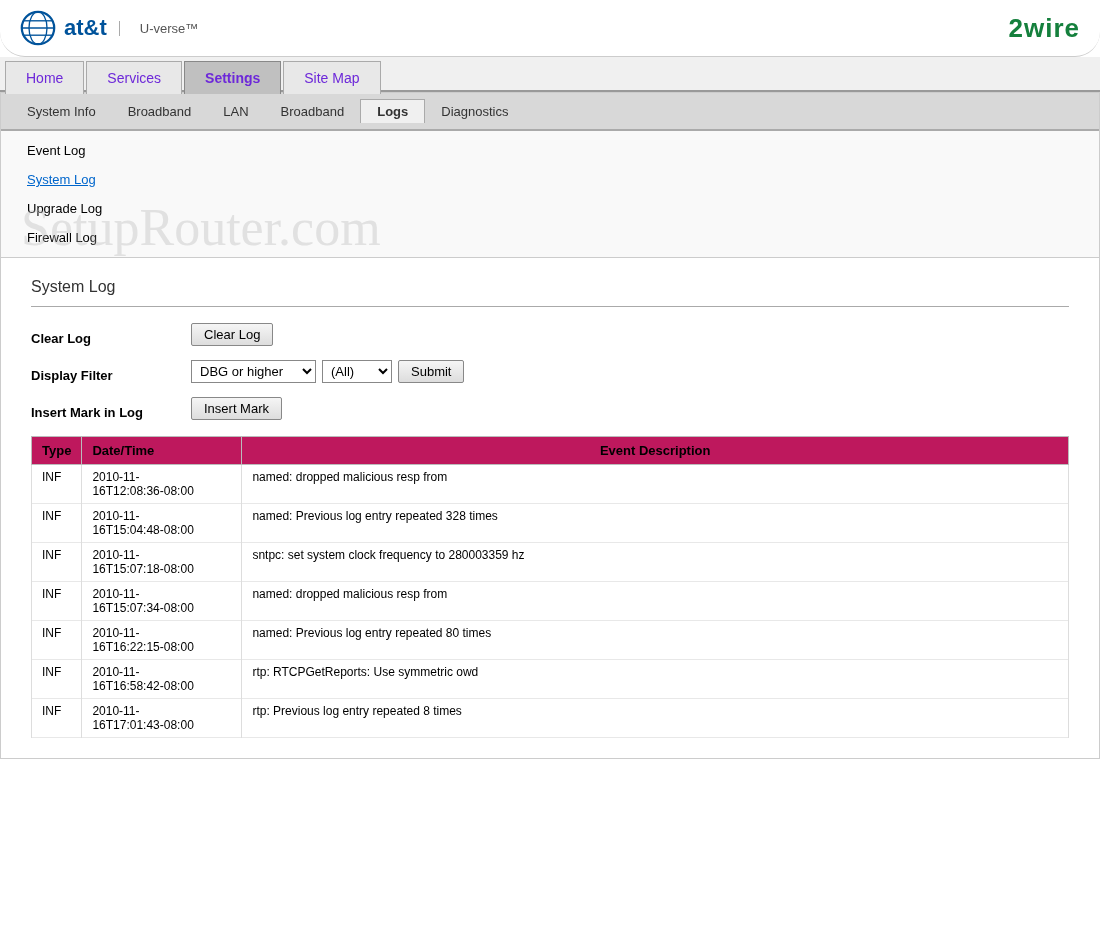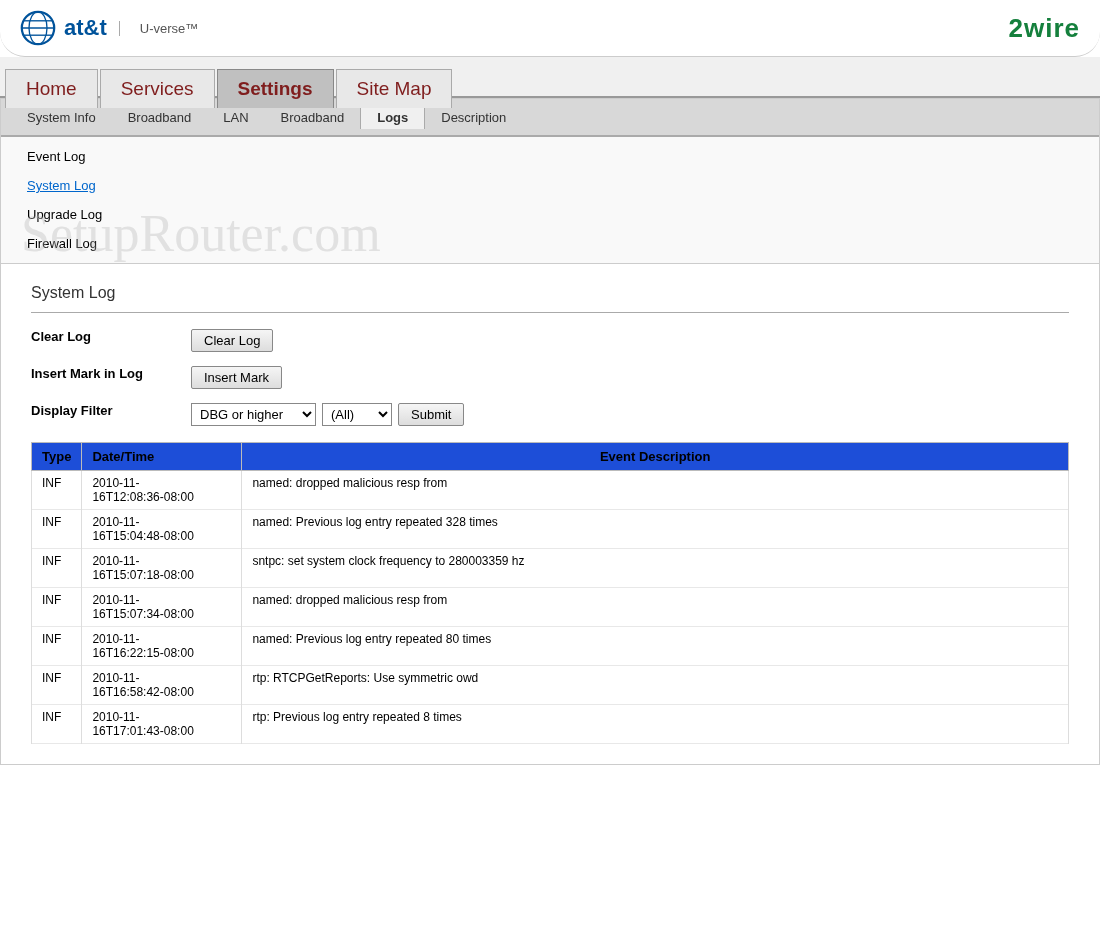--- a/index.html
+++ b/index.html
@@ -39,24 +39,24 @@
       padding: 0 5px;
       background: #f0f0f0;
     }
     .top-nav-tab {
       padding: 8px 20px;
       cursor: pointer;
       border: 1px solid #aaa;
       border-bottom: none;
       margin-right: 2px;
       background: #e8e8e8;
-      font-size: 19px;
-      color: #7f1d1d;
+      font-size: 14px;
+      color: #6d28d9;
       position: relative;
-      top: 12px;
+      top: 4px;
     }
     .top-nav-tab.active {
       background: #c0c0c0;
       font-weight: bold;
       border-color: #888;
       z-index: 1;
     }
 
     
     .second-nav {
@@ -122,21 +122,21 @@
     }
     .divider {
       border: none;
       border-top: 1px solid #aaa;
       margin-bottom: 16px;
     }
 
     
     .form-row {
       display: flex;
-      align-items: flex-start;
+      align-items: flex-end;
       margin-bottom: 14px;
     }
     .form-label {
       font-weight: bold;
       width: 160px;
       font-size: 13px;
     }
     .form-controls {
       display: flex;
       align-items: center;
@@ -177,21 +177,21 @@
 
     
     .log-table {
       width: 100%;
       border-collapse: collapse;
       margin-top: 16px;
       position: relative;
       z-index: 1;
     }
     .log-table thead tr {
-      background: #1d4ed8;
+      background: #be185d;
     }
     .log-table thead th {
       padding: 6px 10px;
       text-align: left;
       font-weight: bold;
       font-size: 13px;
       border: 1px solid #bbb;
     }
     .log-table thead th.center {
       text-align: center;
@@ -249,47 +249,40 @@
 </div>
 
 <div class="content-area">
 
   <div class="second-nav">
     <div class="second-nav-item">System Info</div>
     <div class="second-nav-item">Broadband</div>
     <div class="second-nav-item">LAN</div>
     <div class="second-nav-item">Broadband</div>
     <div class="second-nav-item active">Logs</div>
-    <div class="second-nav-item">Description</div>
+    <div class="second-nav-item">Diagnostics</div>
   </div>
 
   <div class="log-tabs">
     <span class="log-tab">Event Log</span>
     <span class="log-tab active">System Log</span>
     <span class="log-tab">Upgrade Log</span>
     <span class="log-tab">Firewall Log</span>
   </div>
 
   <div class="system-log-content watermark-container">
     <div class="watermark">SetupRouter.com</div>
 
     <div class="system-log-title">System Log</div>
     <hr class="divider">
 
     <div class="form-row">
       <div class="form-label">Clear Log</div>
       <div class="form-controls">
         <button class="btn">Clear Log</button>
-      </div>
-    </div>
-
-    <div class="form-row">
-      <div class="form-label">Insert Mark in Log</div>
-      <div class="form-controls">
-        <button class="btn">Insert Mark</button>
       </div>
     </div>
 
     <div class="form-row">
       <div class="form-label">Display Filter</div>
       <div class="form-controls">
         <select class="filter-select">
           <option>DBG or higher</option>
           <option>INFO or higher</option>
           <option>WARN or higher</option>
@@ -298,20 +291,27 @@
         <select class="filter-select">
           <option>(All)</option>
           <option>named</option>
           <option>sntpc</option>
           <option>rtp</option>
         </select>
         <button class="btn">Submit</button>
       </div>
     </div>
 
+    <div class="form-row">
+      <div class="form-label">Insert Mark in Log</div>
+      <div class="form-controls">
+        <button class="btn">Insert Mark</button>
+      </div>
+    </div>
+
     <table class="log-table">
       <thead>
         <tr>
           <th class="type-col">Type</th>
           <th class="datetime-col">Date/Time</th>
           <th class="desc-col center" style="text-align:center;">Event Description</th>
         </tr>
       </thead>
       <tbody id="log-tbody">
       <tr>

